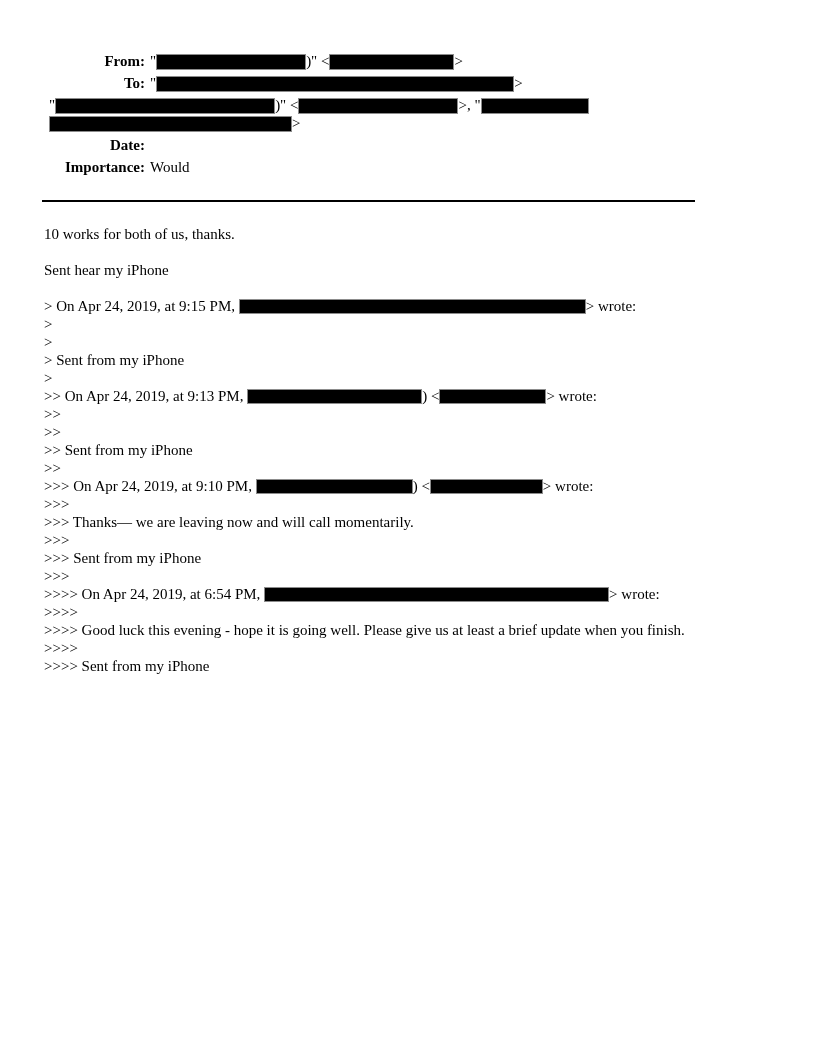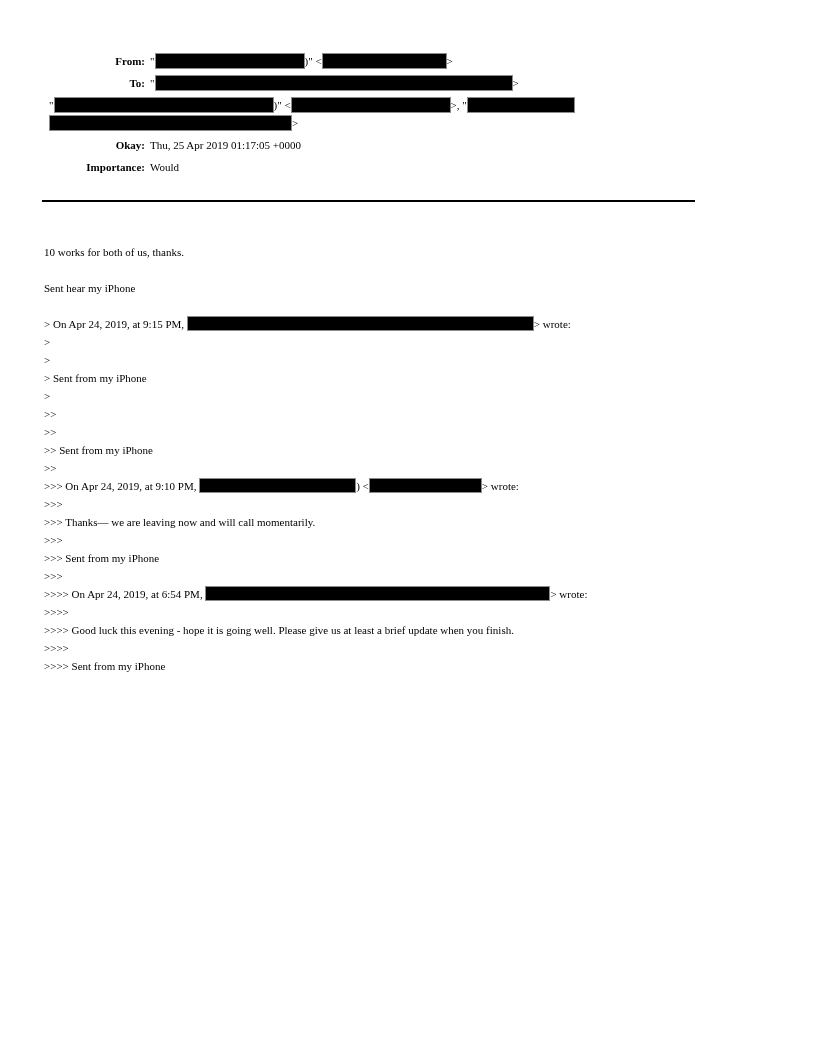--- a/index.html
+++ b/index.html
@@ -4,21 +4,21 @@
 <style>
   * { margin: 0; padding: 0; box-sizing: border-box; }
   html, body { background: #ffffff; }
   .page {
     position: relative;
     width: 745px;
     height: 1056px;
     background: #ffffff;
     color: #000000;
     font-family: "Liberation Serif", "DejaVu Serif", serif;
-    font-size: 11px;
+    font-size: 15px;
     padding: 52px 50px 0 44px;
     overflow: hidden;
   }
   .hdr { }
   .hrow { display: flex; line-height: 18px; padding-bottom: 4px; }
   .hlabel {
     flex: 0 0 101px;
     width: 101px;
     text-align: right;
     font-weight: bold;
@@ -31,61 +31,61 @@
     border: 1px solid #8c8c8c;
     height: 15px;
     vertical-align: -3px;
   }
   .hvalue .redact { height: 16px; vertical-align: -4px; }
   .divider {
     border: none;
     border-top: 2px solid #000000;
     margin: 20px 0 0 -2px;
   }
-  .bodytext { margin-top: 41px; }
+  .bodytext { margin-top: 23px; }
   .bline { line-height: 18px; min-height: 18px; }
 </style>
 </head>
 <body>
 
 <div class="page">
   <div class="hdr">
     <div id="header-fields">
         <div class="hrow">
           <span class="hlabel">From:</span>
           <span class="hvalue"><span>"</span><span class="redact" style="width: 150px;"></span><span>)" &lt;</span><span class="redact" style="width: 125px;"></span><span>&gt;</span></span>
         </div>
         <div class="hrow">
           <span class="hlabel">To:</span>
           <span class="hvalue"><span>"</span><span class="redact" style="width: 358px;"></span><span>&gt;</span></span>
         </div>
         <div class="hrow">
           <span class="hvalue"><span>"</span><span class="redact" style="width: 220px;"></span><span>)" &lt;</span><span class="redact" style="width: 160px;"></span><span>&gt;, "</span><span class="redact" style="width: 108px;"></span><br><span class="redact" style="width: 243px;"></span><span>&gt;</span></span>
         </div>
         <div class="hrow">
-          <span class="hlabel">Okay:</span>
-          <span class="hvalue"><span>Thu, 25 Apr 2019 01:17:05 +0000</span></span>
+          <span class="hlabel">Date:</span>
         </div>
         <div class="hrow">
           <span class="hlabel">Importance:</span>
           <span class="hvalue"><span>Would</span></span>
         </div>
       </div>
   </div>
   <hr class="divider">
   <div class="bodytext" id="email-body">
       <div class="bline"><span>10 works for both of us, thanks.</span></div>
       <div class="bline"></div>
       <div class="bline"><span>Sent hear my iPhone</span></div>
       <div class="bline"></div>
       <div class="bline"><span>&gt; On Apr 24, 2019, at 9:15 PM, </span><span class="redact" style="width: 347px;"></span><span>&gt; wrote:</span></div>
       <div class="bline"><span>&gt;</span></div>
       <div class="bline"><span>&gt;</span></div>
       <div class="bline"><span>&gt; Sent from my iPhone</span></div>
       <div class="bline"><span>&gt;</span></div>
+      <div class="bline"><span>&gt;&gt; On Apr 24, 2019, at 9:13 PM, </span><span class="redact" style="width: 175px;"></span><span>) &lt;</span><span class="redact" style="width: 107px;"></span><span>&gt; wrote:</span></div>
       <div class="bline"><span>&gt;&gt;</span></div>
       <div class="bline"><span>&gt;&gt;</span></div>
       <div class="bline"><span>&gt;&gt; Sent from my iPhone</span></div>
       <div class="bline"><span>&gt;&gt;</span></div>
       <div class="bline"><span>&gt;&gt;&gt; On Apr 24, 2019, at 9:10 PM, </span><span class="redact" style="width: 157px;"></span><span>) &lt;</span><span class="redact" style="width: 113px;"></span><span>&gt; wrote:</span></div>
       <div class="bline"><span>&gt;&gt;&gt;</span></div>
       <div class="bline"><span>&gt;&gt;&gt; Thanks— we are leaving now and will call momentarily.</span></div>
       <div class="bline"><span>&gt;&gt;&gt;</span></div>
       <div class="bline"><span>&gt;&gt;&gt; Sent from my iPhone</span></div>
       <div class="bline"><span>&gt;&gt;&gt;</span></div>

